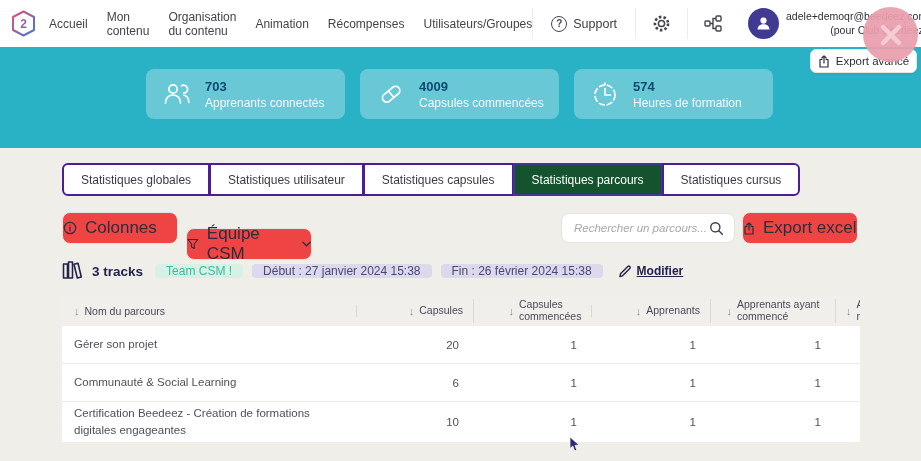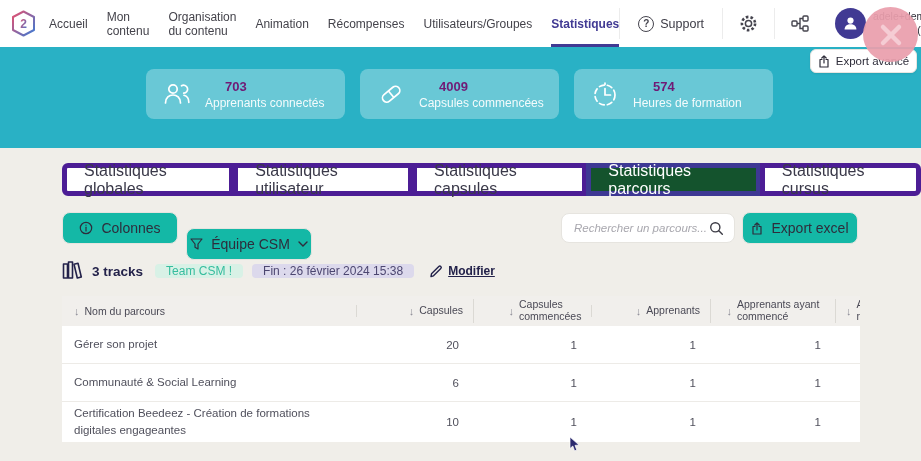--- a/index.html
+++ b/index.html
@@ -40,51 +40,51 @@
     position:absolute; top:47px; left:0; width:921px; height:101px;
     background:#29b1c5;
   }
   .stat-cards { position:absolute; left:146px; top:22px; display:flex; gap:15px; }
   .stat-card {
     width:199px; height:50px; border-radius:8px;
     background:rgba(255,255,255,0.30);
     display:flex; align-items:center; padding-left:16px; gap:13px;
   }
   .stat-icon { flex:none; width:30px; height:30px; }
-  .stat-value { font-size:13px; font-weight:bold; color:#701a75; line-height:1.35;margin-left:20px; }
+  .stat-value { font-size:13px; font-weight:bold; color:#0c4a6e; line-height:1.35; }
   .stat-label { font-size:12px; color:rgba(255,255,255,0.93); line-height:1.2; }
   .export-adv {
     position:absolute; left:810px; top:49px; width:107px; height:24px;
     background:#ffffff; border:1px solid #e8e6e1; border-radius:6px;
     display:flex; align-items:center; justify-content:center; gap:6px;
     font-size:11.5px; color:#2e2d3a; cursor:pointer; z-index:6;
     box-shadow:0 1px 2px rgba(0,0,0,0.08);
   }
   
   .close-bubble {
     position:absolute; left:863px; top:7px; width:55px; height:55px;
     border-radius:50%; background:rgba(233,158,172,0.93); z-index:20;
     display:flex; align-items:center; justify-content:center; cursor:pointer;
   }
   
   .tabs { position:absolute; left:62px; top:163px; display:flex; }
   .tab {
     height:33px; padding:0 17px; background:#ffffff;
-    border:5px solid #4c1d95; margin-left:-1px;
-    display:flex; align-items:center; font-size:16px; color:#3a3949; cursor:pointer;
+    border:2px solid #4c1d95; margin-left:-1px;
+    display:flex; align-items:center; font-size:12px; color:#3a3949; cursor:pointer;
   }
   .tab:first-child { border-radius:6px 0 0 6px; margin-left:0; }
   .tab:last-child { border-radius:0 6px 6px 0; }
   .tab.active { background:#14532d; border-color:#3e3894; color:#ffffff; }
   
   .btn {
-    position:absolute; height:32px; background:#14b8a6;
+    position:absolute; height:32px; background:#ef4444;
     border:1px solid #e6e4df; border-radius:8px;
-    display:flex; align-items:center; justify-content:center; gap:8px;
-    font-size:14px; color:#2e2d3c; cursor:pointer;
+    display:flex; align-items:center; justify-content:flex-start; gap:8px;
+    font-size:17px; color:#2e2d3c; cursor:pointer;
   }
   .btn-columns { left:62px; top:212px; width:116px; }
   .btn-team { left:186px; top:228px; width:126px; }
   .btn-export-xls { left:742px; top:212px; width:116px; }
   .search-box {
     position:absolute; left:561px; top:213px; width:174px; height:30px;
     background:#ffffff; border:1px solid #e6e4df; border-radius:8px;
     display:flex; align-items:center; padding:0 10px 0 12px;
   }
   .search-box input {
@@ -135,21 +135,20 @@
       <text x="13.5" y="18" font-size="12" font-weight="bold" fill="url(#lg)" text-anchor="middle" font-family="Liberation Sans, sans-serif">2</text>
     </svg>
   </div>
   <div class="nav-menu">
     <div class="nav-item">Accueil</div>
     <div class="nav-item">Mon contenu</div>
     <div class="nav-item">Organisation du contenu</div>
     <div class="nav-item">Animation</div>
     <div class="nav-item">Récompenses</div>
     <div class="nav-item">Utilisateurs/Groupes</div>
-    <div class="nav-item active">Statistiques</div>
   </div>
   <div class="nav-right">
     <div class="nav-divider"></div>
     <div class="support">
       <span class="q-circle">?</span>
       <span>Support</span>
     </div>
     <div class="nav-divider"></div>
     <div class="icon-btn">
       <svg width="19" height="19" viewBox="0 0 19 19" fill="none" stroke="#45444e">
@@ -280,20 +279,21 @@
 </div>
 
 <div class="summary">
   <svg width="21" height="20" viewBox="0 0 21 20" fill="none" stroke="#23224a" stroke-width="1.6" stroke-linejoin="round">
     <rect x="1.5" y="3" width="4" height="14"></rect>
     <rect x="6.5" y="1" width="4" height="16"></rect>
     <path d="M12 3.2 L16 2.2 L19.3 16 L15.3 17 Z"></path>
   </svg>
   <span class="tracks-count">3 tracks</span>
   <span class="badge badge-team">Team CSM !</span>
+  <span class="badge badge-date">Début : 27 janvier 2024 15:38</span>
   <span class="badge badge-date">Fin : 26 février 2024 15:38</span>
   <span class="edit-link">
     <svg width="14" height="14" viewBox="0 0 14 14" fill="none" stroke="#23224a" stroke-width="1.4" stroke-linejoin="round">
       <path d="M2 12.5 L2.5 9.8 L9.8 2.5 a1.4 1.4 0 0 1 2 2 L4.5 11.8 Z"></path>
     </svg>
     <span>Modifier</span>
   </span>
 </div>
 
 <div class="table-wrap">

